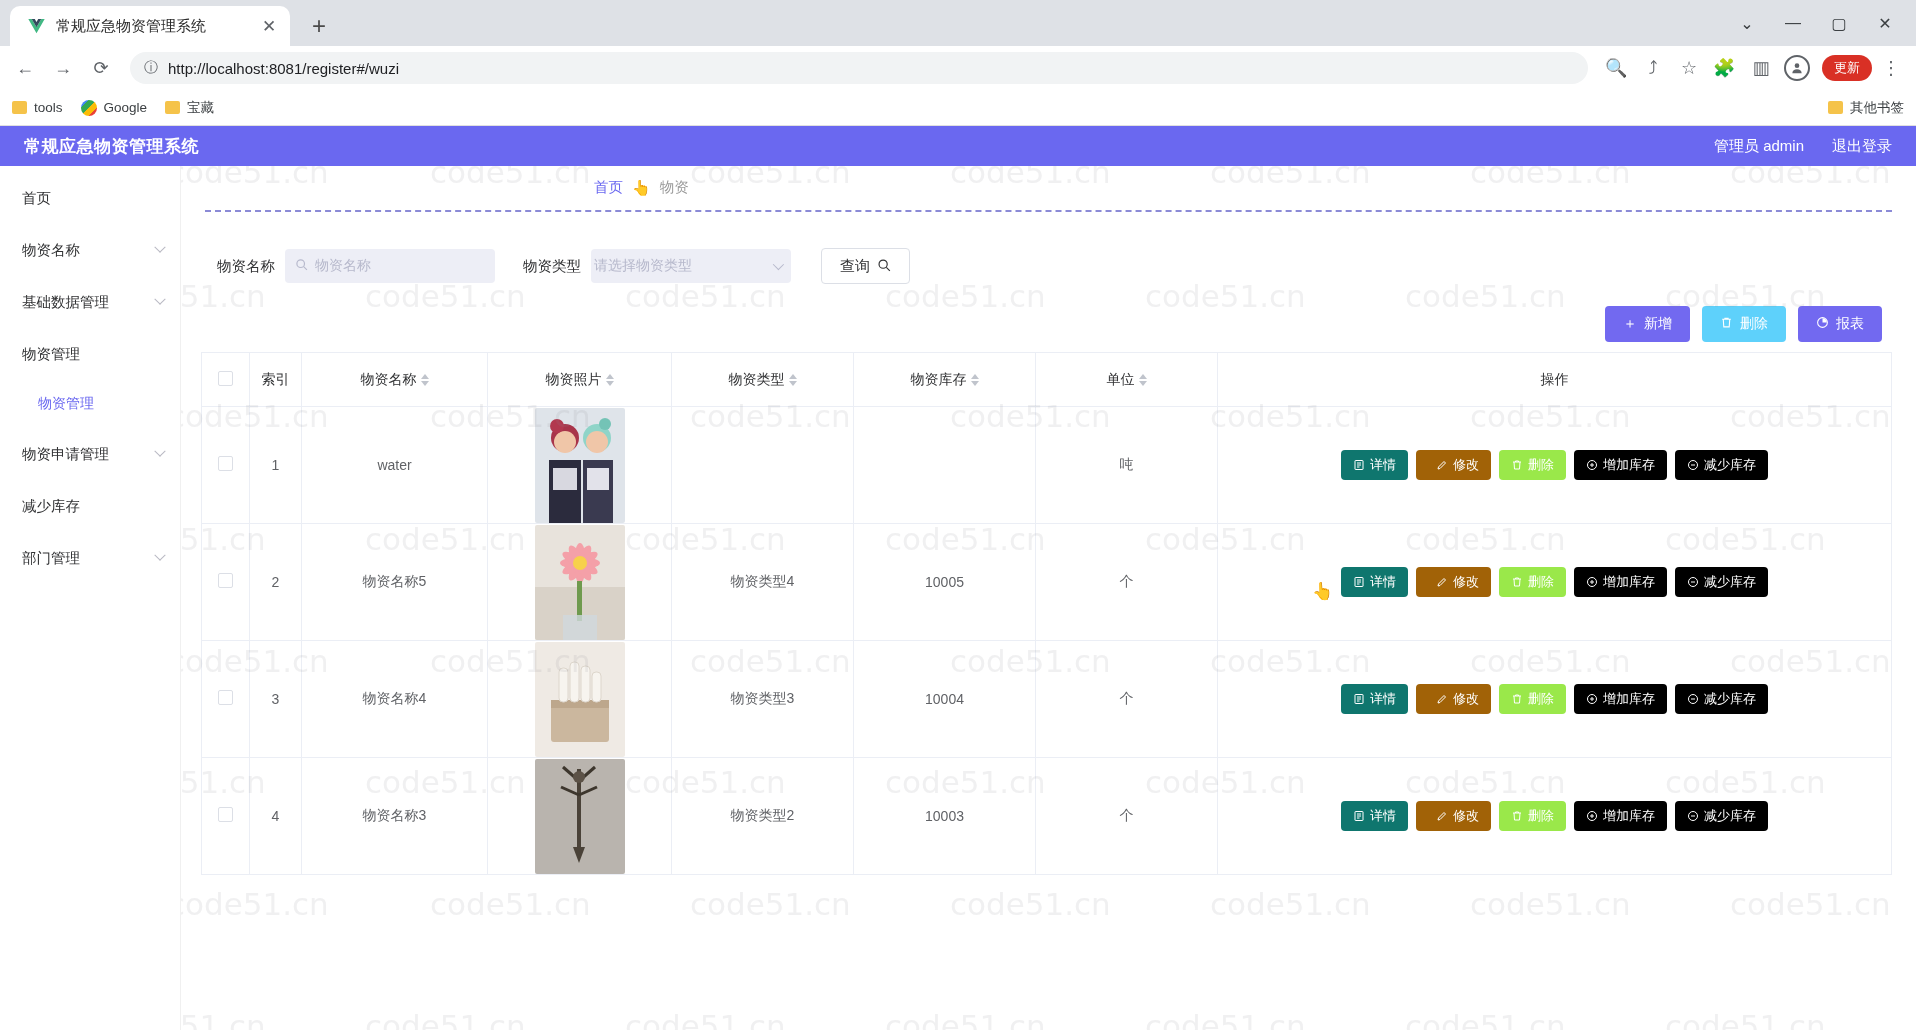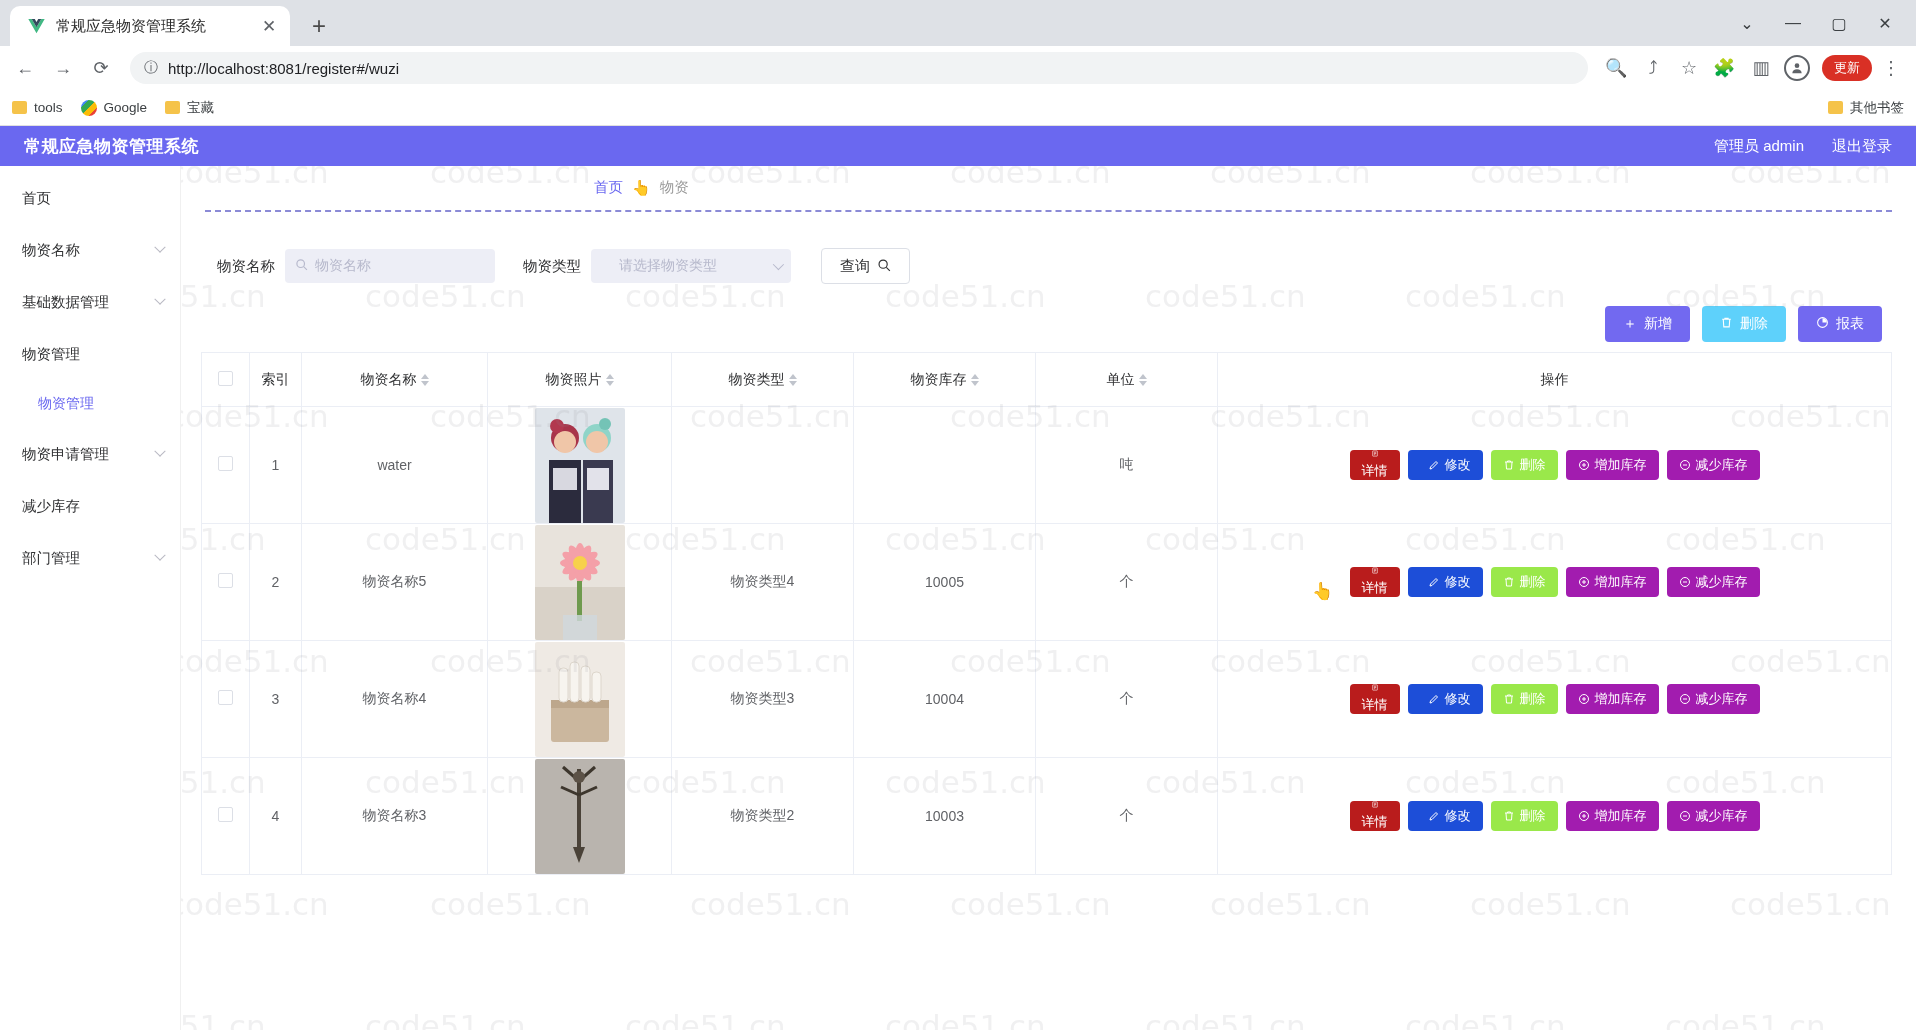--- a/index.html
+++ b/index.html
@@ -96,21 +96,21 @@
   .panel { margin: 16px 24px 0 20px; background: #fff; }
 
   .filter-row { display: flex; align-items: center; padding: 20px 16px 8px 16px; gap: 0; }
   .f-label { font-size: 14.5px; color: #303133; margin-right: 10px; white-space: nowrap;}
   .f-input {
     width: 210px; height: 34px; background: #edeef6; border: none; border-radius: 4px;
     display: flex; align-items: center; padding: 0 10px; gap: 7px; color: #b7b9cc; font-size: 14px;
   }
   .f-select {
     width: 200px; height: 34px; background: #edeef6; border: none; border-radius: 4px;
-    display: flex; align-items: center; padding: 0 28px; color: #b7b9cc; font-size: 14px; position: relative;
+    display: flex; align-items: center; padding: 0 3px; color: #b7b9cc; font-size: 14px; position: relative;
   }
   .f-select .chev {
     position: absolute; right: 10px; width: 8px; height: 8px;
     border-right: 1.4px solid #b7b9cc; border-bottom: 1.4px solid #b7b9cc; transform: rotate(45deg) translateY(-2px);
   }
   .f-gap { width: 28px; }
   .query-btn {
     margin-left: 30px; height: 36px; padding: 0 18px; border: 1px solid #dcdfe6; border-radius: 4px;
     background: #fff; display: flex; align-items: center; gap: 7px; font-size: 15px; color: #303133;
   }
@@ -141,24 +141,24 @@
   .hcell { display: inline-flex; align-items: center; justify-content: center; }
 
   .cbox { width: 15px; height: 15px; border: 1px solid #dcdfe6; border-radius: 2px; background: #fff; display: inline-block;}
 
   .thumb { width: 90px; height: 115px; object-fit: cover; display:block; margin: 0 auto; border-radius: 2px;}
   .ops { display: flex; flex-wrap: wrap; gap: 8px; justify-content: center; padding: 10px 6px; }
   .op {
     height: 30px; padding: 0 12px; border-radius: 4px; color: #fff; font-size: 13px;
     display: inline-flex; align-items: center; gap: 5px; white-space: nowrap;
   }
-  .op-detail { background: #b91c1c; flex-direction: column; }
-  .op-edit { background: #1d4ed8; padding-left: 20px; }
+  .op-detail { background: #0f766e; }
+  .op-edit { background: #a16207; padding-left: 20px; }
   .op-del { background: #9ae84a; }
-  .op-inc, .op-dec { background: #a21caf; text-align: right; }
+  .op-inc, .op-dec { background: #000000; text-align: right; }
 
   
   .wm-layer { position: absolute; inset: 0; pointer-events: none; z-index: 3; overflow: hidden;}
   .wm {
     position: absolute; font-size: 31px; color: rgba(140,140,150,0.13);
     font-family: "DejaVu Sans", sans-serif; white-space: nowrap;
   }
   .wm-red {
     position: absolute; left: 552px; top: 410px; font-size: 28px; color: #e8332a;
     font-family: "DejaVu Sans Mono", monospace; font-weight: bold; white-space: nowrap; z-index: 6;

